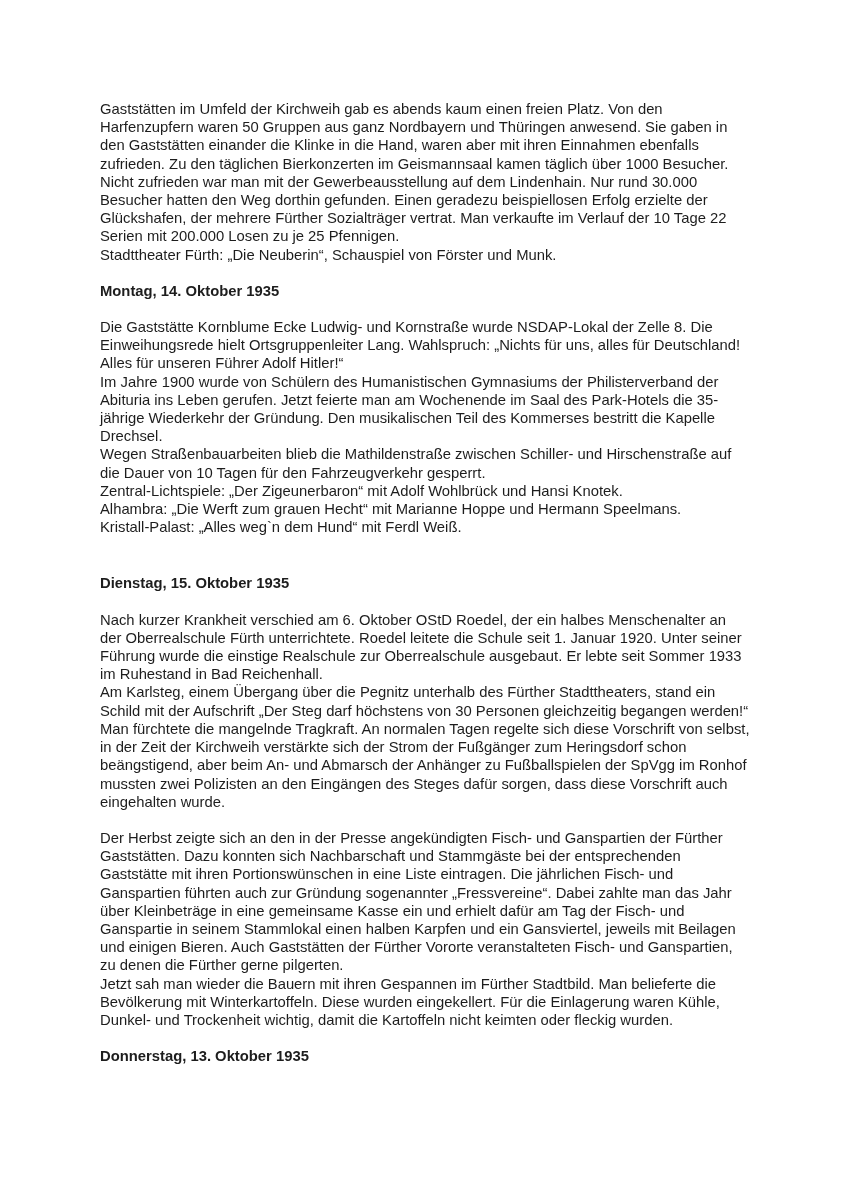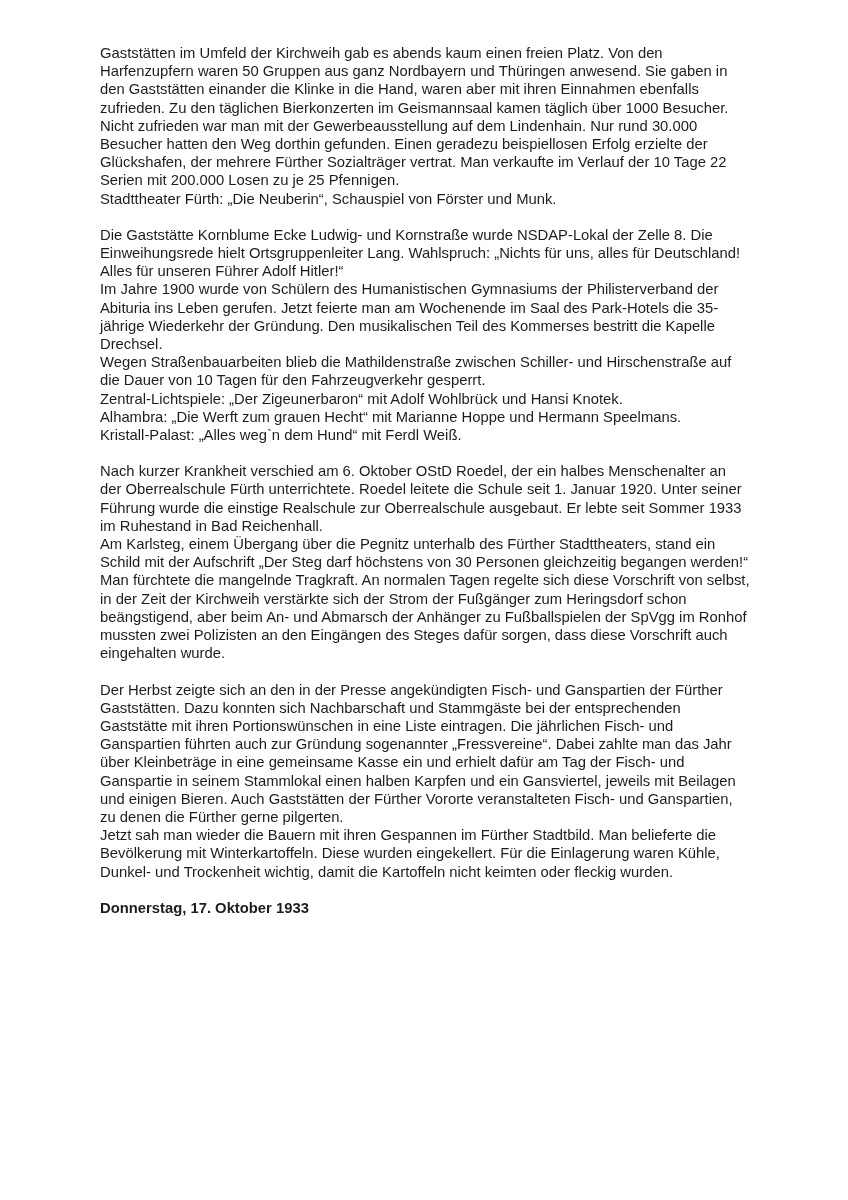--- a/index.html
+++ b/index.html
@@ -6,21 +6,21 @@
       margin: 0;
       padding: 0;
       background: #ffffff;
     }
     .page {
       position: relative;
       width: 848px;
       height: 1200px;
       background: #ffffff;
       box-sizing: border-box;
-      padding: 44px 98px 0 100px;
+      padding: 100px 98px 0 100px;
       color: #1d1d1d;
       font-family: "Liberation Sans", sans-serif;
       font-size: 14.8px;
       line-height: 18.2px;
       overflow: hidden;
     }
     .para {
       margin: 0 0 18px 0;
       white-space: pre-line;
     }
@@ -36,32 +36,34 @@
   </style>
 </head>
 <body>
 
 <div class="page">
   <div class="content">
 
     <p class="para">Gaststätten im Umfeld der Kirchweih gab es abends kaum einen freien Platz. Von den Harfenzupfern waren 50 Gruppen aus ganz Nordbayern und Thüringen anwesend. Sie gaben in den Gaststätten einander die Klinke in die Hand, waren aber mit ihren Einnahmen ebenfalls zufrieden. Zu den täglichen Bierkonzerten im Geismannsaal kamen täglich über 1000 Besucher. Nicht zufrieden war man mit der Gewerbeausstellung auf dem Lindenhain. Nur rund 30.000 Besucher hatten den Weg dorthin gefunden. Einen geradezu beispiellosen Erfolg erzielte der Glückshafen, der mehrere Fürther Sozialträger vertrat. Man verkaufte im Verlauf der 10 Tage 22 Serien mit 200.000 Losen zu je 25 Pfennigen.
 Stadttheater Fürth: „Die Neuberin“, Schauspiel von Förster und Munk.</p>
 
+    <h2 class="heading">Montag, 14. Oktober 1935</h2>
 
     <p class="para">Die Gaststätte Kornblume Ecke Ludwig- und Kornstraße wurde NSDAP-Lokal der Zelle 8. Die Einweihungsrede hielt Ortsgruppenleiter Lang. Wahlspruch: „Nichts für uns, alles für Deutschland! Alles für unseren Führer Adolf Hitler!“
 Im Jahre 1900 wurde von Schülern des Humanistischen Gymnasiums der Philisterverband der Abituria ins Leben gerufen. Jetzt feierte man am Wochenende im Saal des Park-Hotels die 35-jährige Wiederkehr der Gründung. Den musikalischen Teil des Kommerses bestritt die Kapelle Drechsel.
 Wegen Straßenbauarbeiten blieb die Mathildenstraße zwischen Schiller- und Hirschenstraße auf die Dauer von 10 Tagen für den Fahrzeugverkehr gesperrt.
 Zentral-Lichtspiele: „Der Zigeunerbaron“ mit Adolf Wohlbrück und Hansi Knotek.
 Alhambra: „Die Werft zum grauen Hecht“ mit Marianne Hoppe und Hermann Speelmans.
 Kristall-Palast: „Alles weg`n dem Hund“ mit Ferdl Weiß.</p>
 
+    <h2 class="heading gap-large">Dienstag, 15. Oktober 1935</h2>
 
     <p class="para">Nach kurzer Krankheit verschied am 6. Oktober OStD Roedel, der ein halbes Menschenalter an der Oberrealschule Fürth unterrichtete. Roedel leitete die Schule seit 1. Januar 1920. Unter seiner Führung wurde die einstige Realschule zur Oberrealschule ausgebaut. Er lebte seit Sommer 1933 im Ruhestand in Bad Reichenhall.
 Am Karlsteg, einem Übergang über die Pegnitz unterhalb des Fürther Stadttheaters, stand ein Schild mit der Aufschrift „Der Steg darf höchstens von 30 Personen gleichzeitig begangen werden!“ Man fürchtete die mangelnde Tragkraft. An normalen Tagen regelte sich diese Vorschrift von selbst, in der Zeit der Kirchweih verstärkte sich der Strom der Fußgänger zum Heringsdorf schon beängstigend, aber beim An- und Abmarsch der Anhänger zu Fußballspielen der SpVgg im Ronhof mussten zwei Polizisten an den Eingängen des Steges dafür sorgen, dass diese Vorschrift auch eingehalten wurde.</p>
 
 
     <p class="para">Der Herbst zeigte sich an den in der Presse angekündigten Fisch- und Ganspartien der Fürther Gaststätten. Dazu konnten sich Nachbarschaft und Stammgäste bei der entsprechenden Gaststätte mit ihren Portionswünschen in eine Liste eintragen. Die jährlichen Fisch- und Ganspartien führten auch zur Gründung sogenannter „Fressvereine“. Dabei zahlte man das Jahr über Kleinbeträge in eine gemeinsame Kasse ein und erhielt dafür am Tag der Fisch- und Ganspartie in seinem Stammlokal einen halben Karpfen und ein Gansviertel, jeweils mit Beilagen und einigen Bieren. Auch Gaststätten der Fürther Vororte veranstalteten Fisch- und Ganspartien, zu denen die Fürther gerne pilgerten.
 Jetzt sah man wieder die Bauern mit ihren Gespannen im Fürther Stadtbild. Man belieferte die Bevölkerung mit Winterkartoffeln. Diese wurden eingekellert. Für die Einlagerung waren Kühle, Dunkel- und Trockenheit wichtig, damit die Kartoffeln nicht keimten oder fleckig wurden.</p>
 
-    <h2 class="heading">Donnerstag, 17. Oktober 1933</h2>
+    <h2 class="heading">Donnerstag, 13. Oktober 1935</h2>
 
   </div>
 </div>
 
 </body></html>

